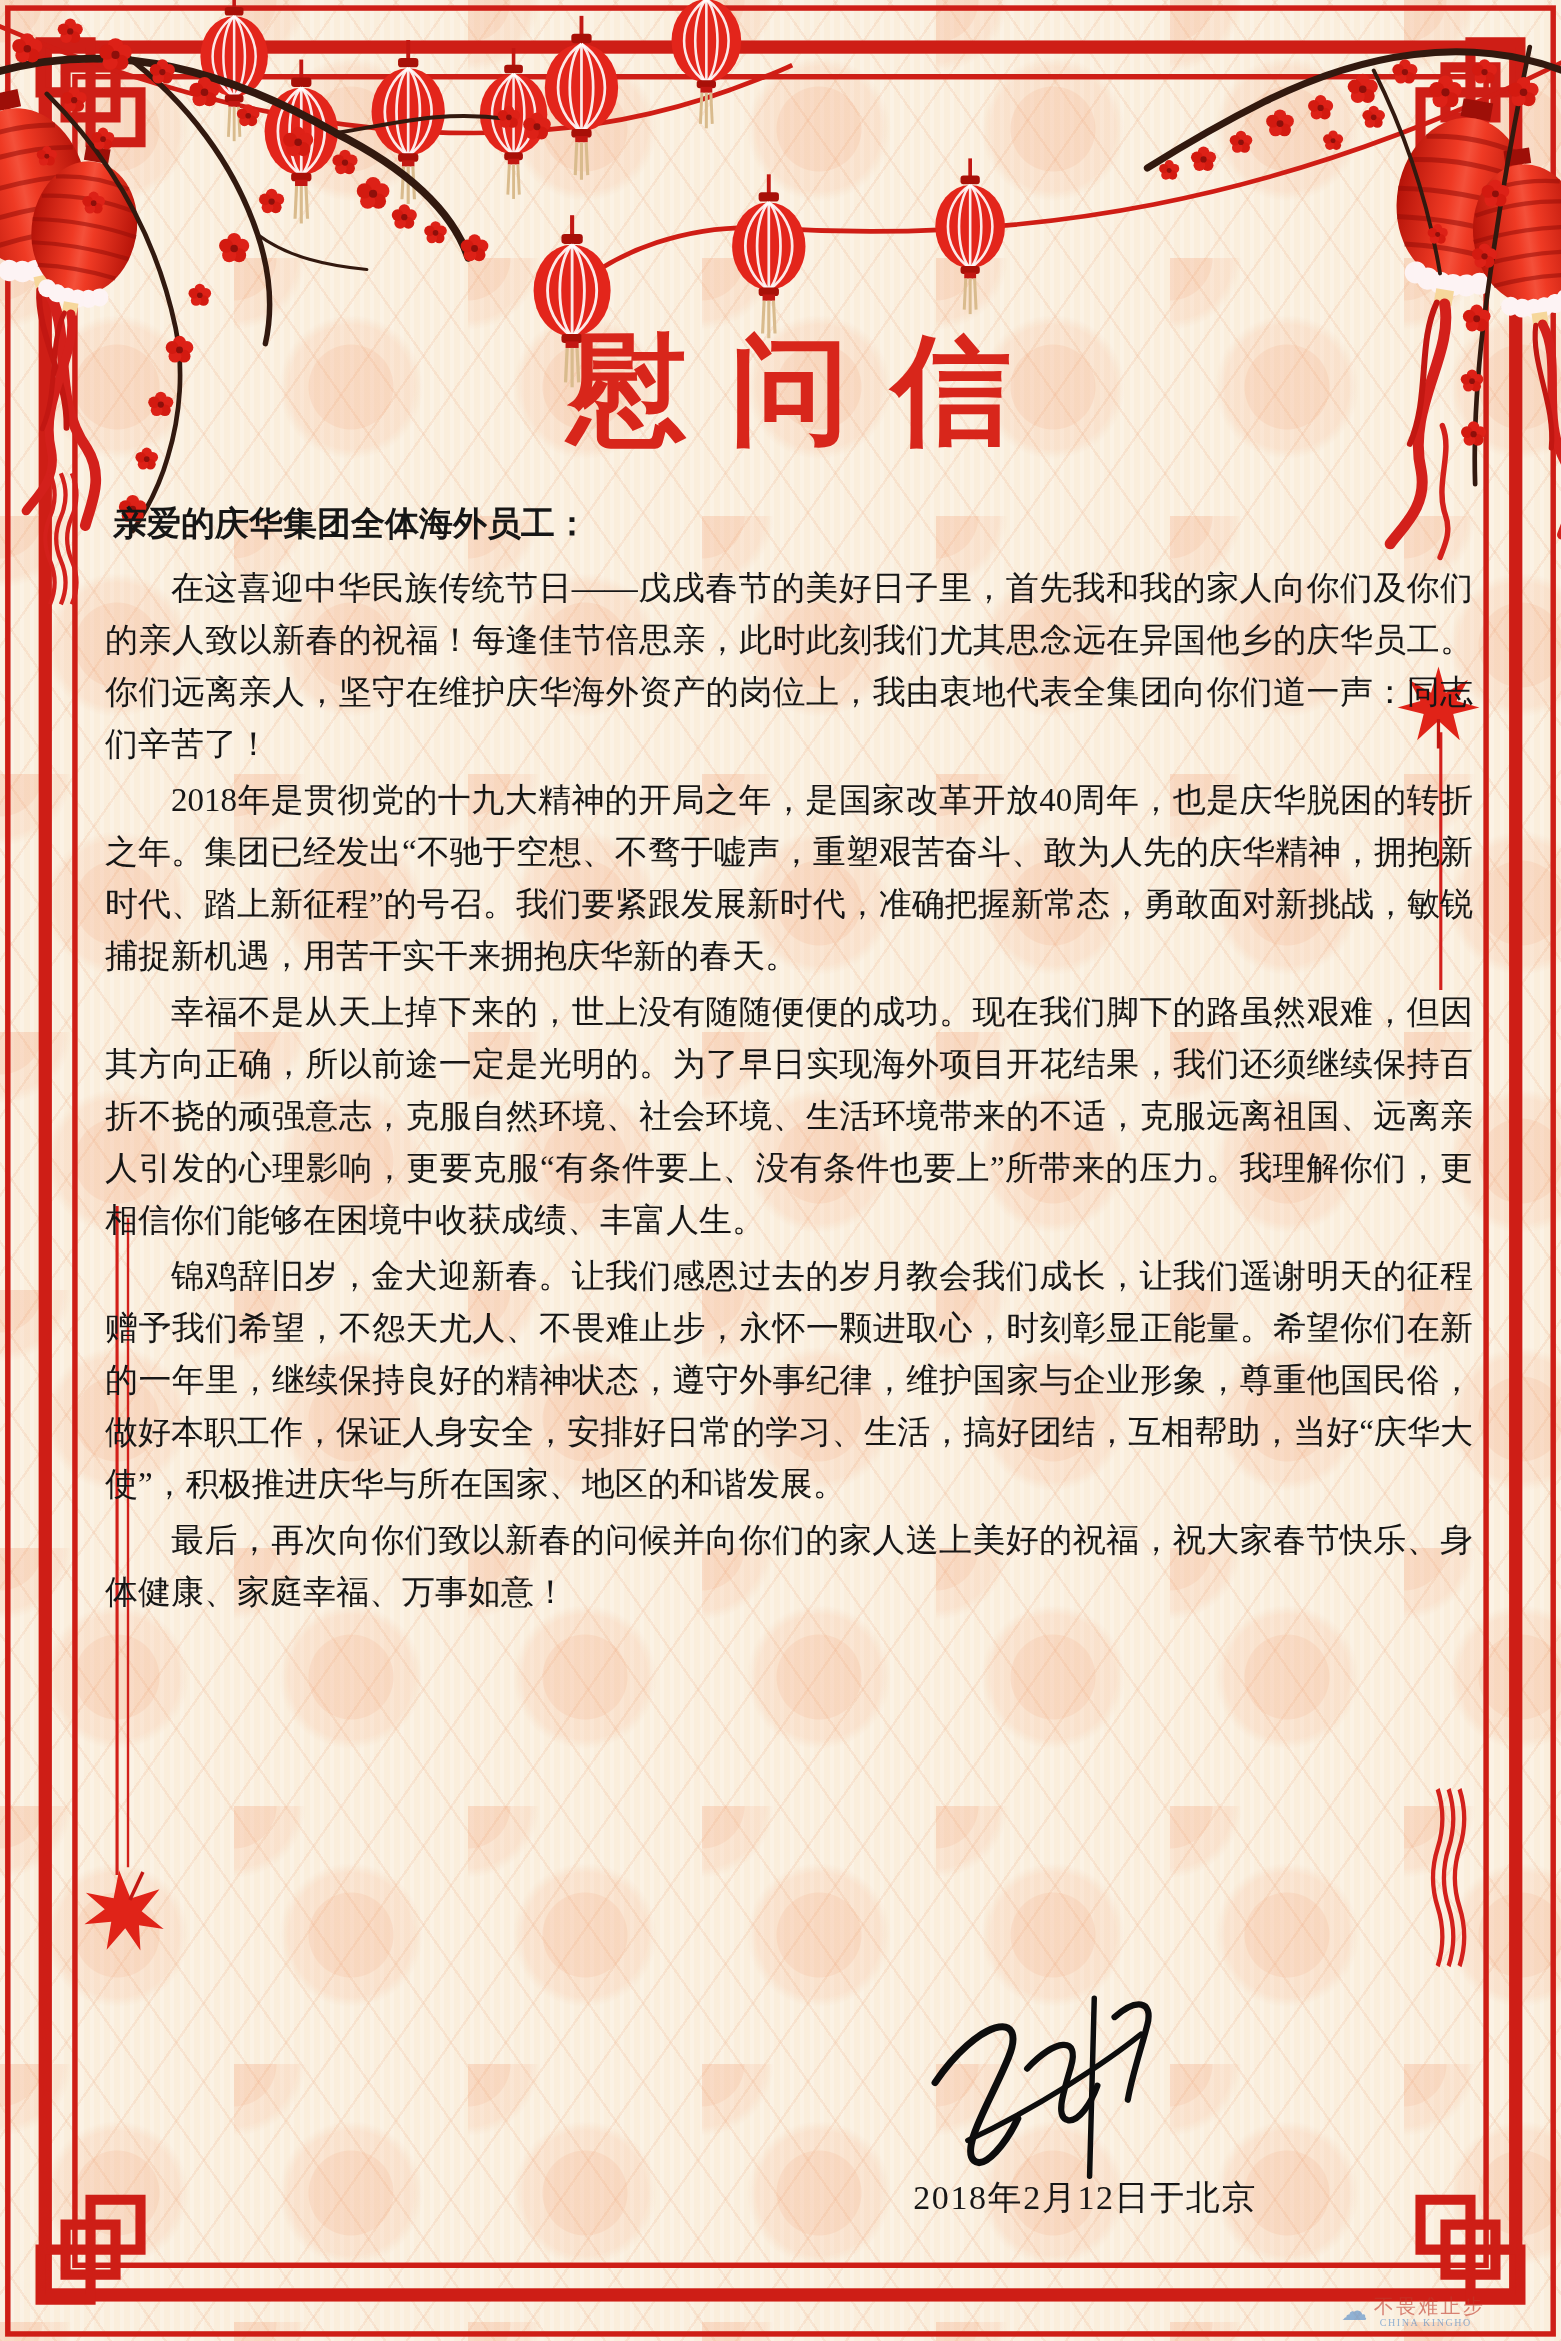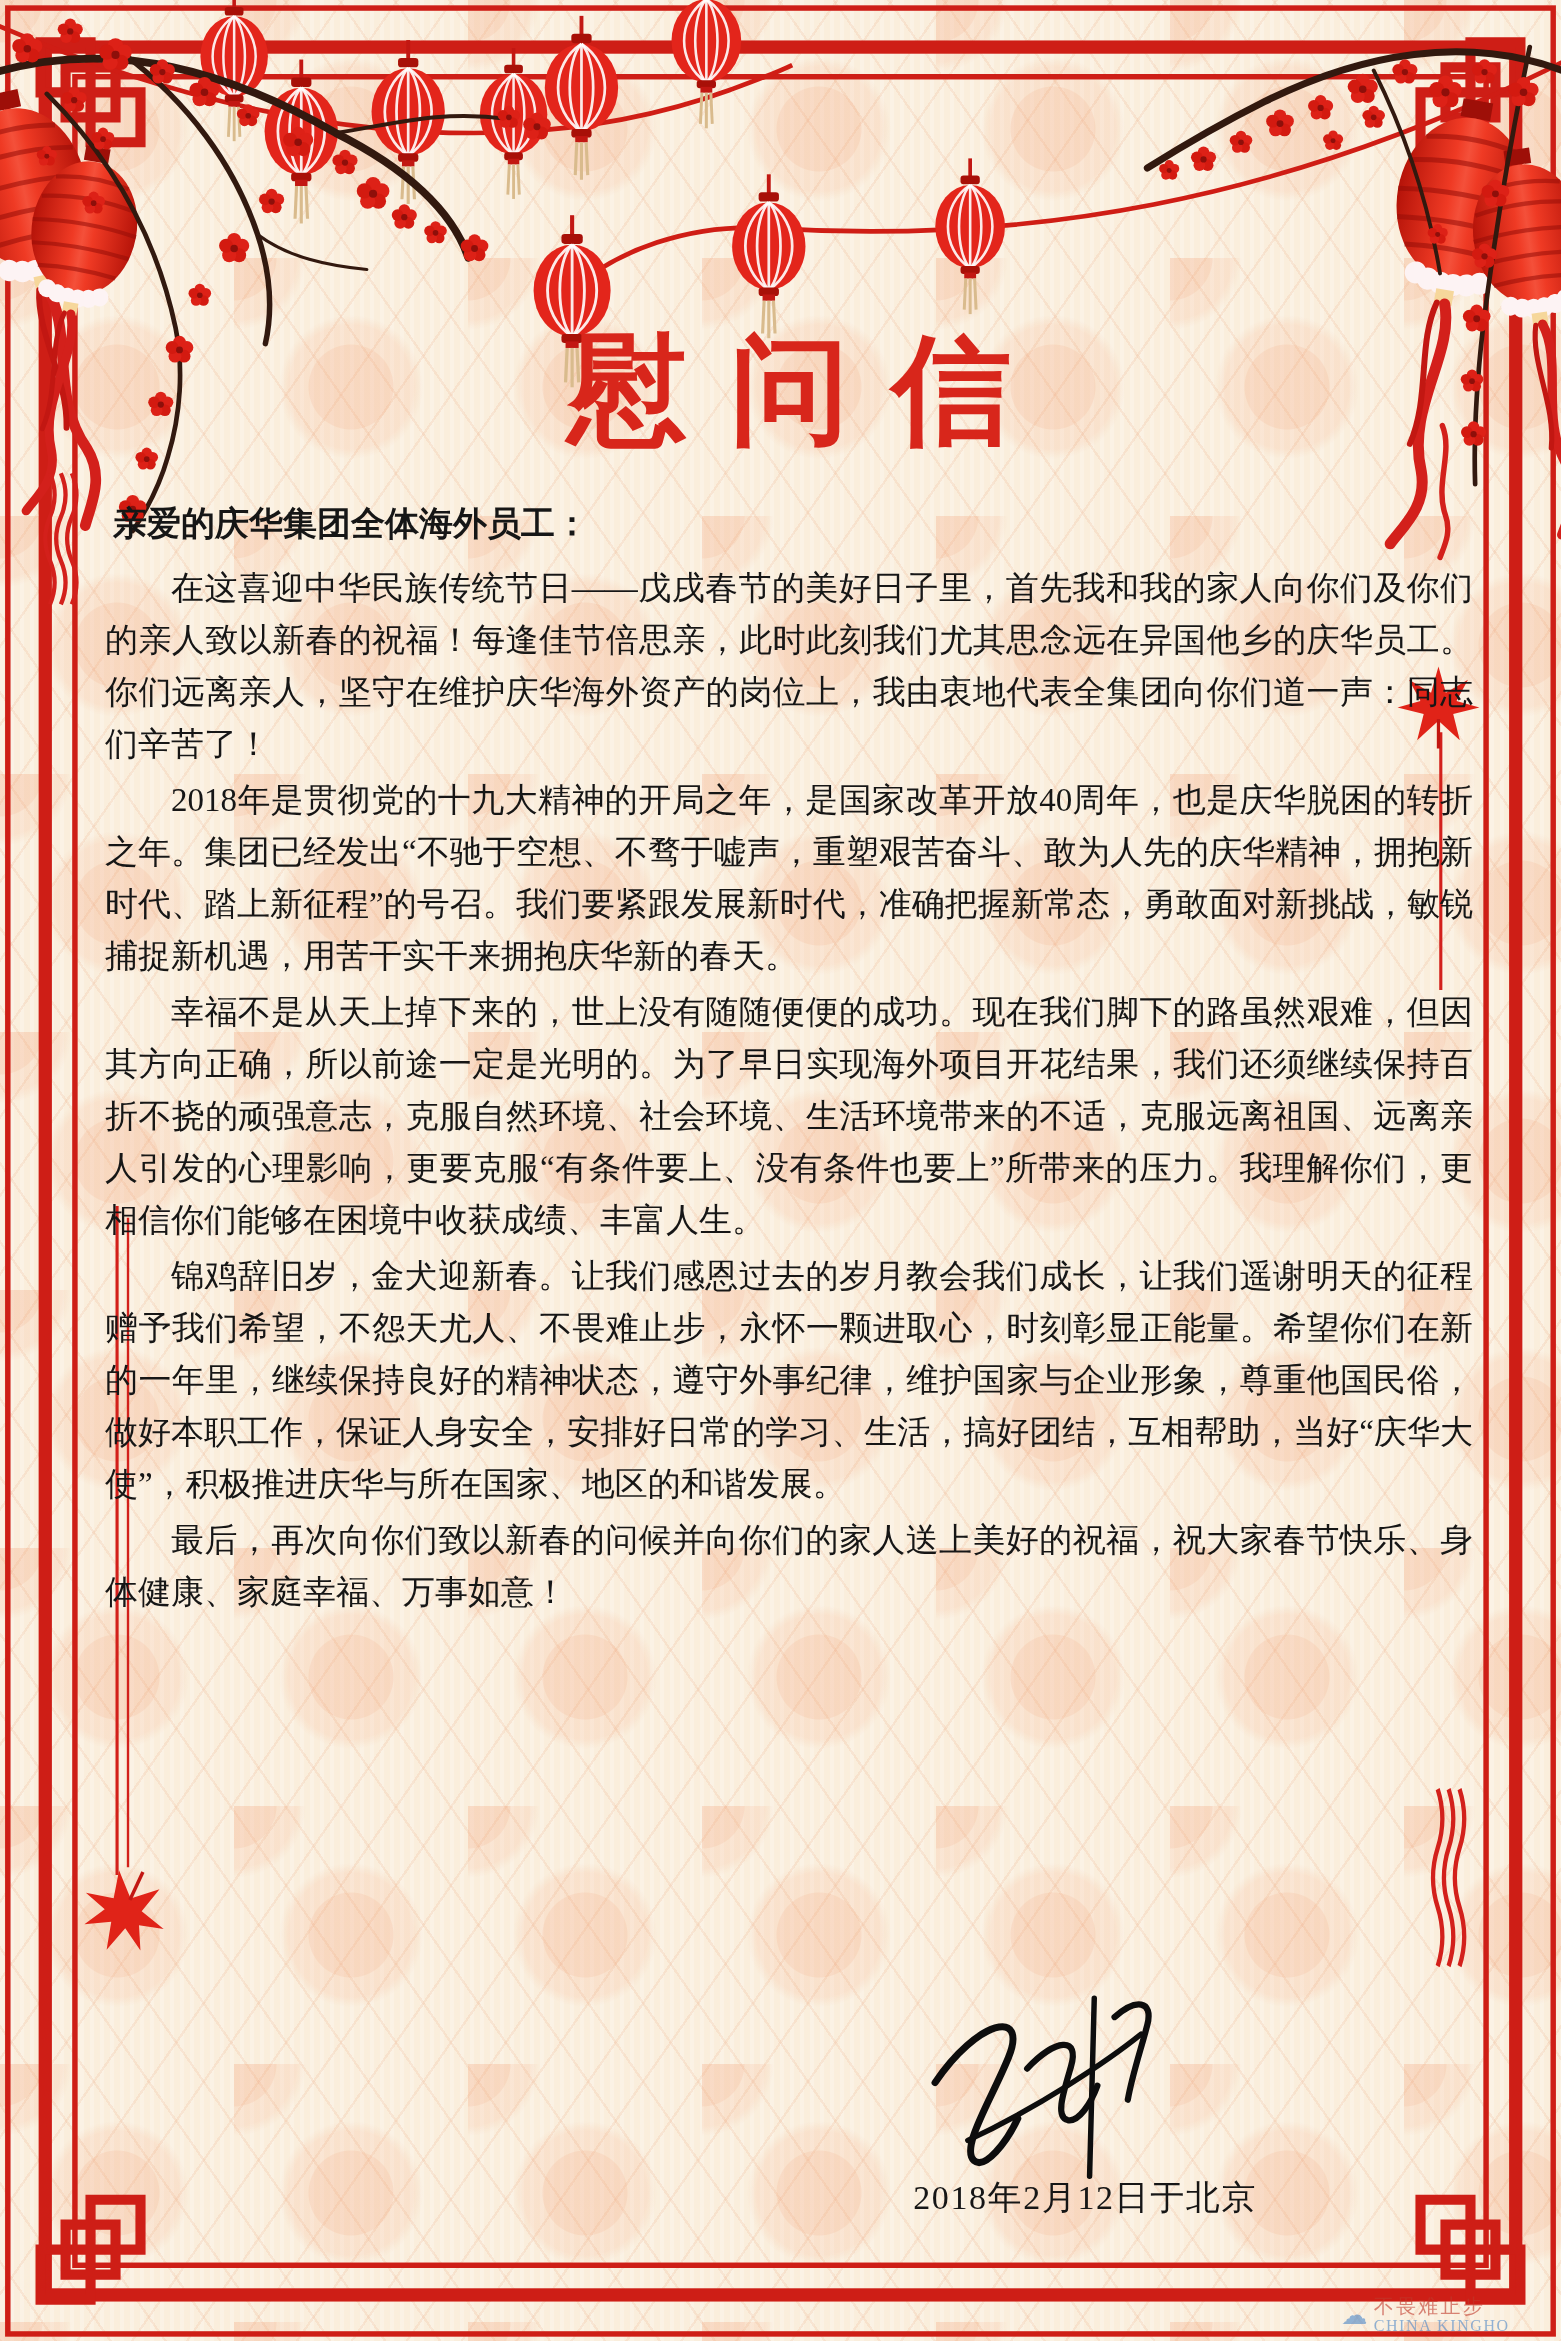--- a/index.html
+++ b/index.html
@@ -30,21 +30,21 @@
   .para{margin:4px;text-indent:2em;}
   .date-line{
     position:absolute;left:820px;top:2175px;width:437px;z-index:3;
     font-size:34px;color:#161616;text-align:right;letter-spacing:1.6px;
   }
   .watermark{
     position:absolute;left:1341px;top:2295px;z-index:4;display:flex;align-items:center;gap:6.2px;opacity:.6;
   }
   .watermark .cloud{font-size:26.5px;color:#4a86c8;line-height:1;}
   .watermark .wm-cn{font-size:20px;color:#c0392b;letter-spacing:2.3px;line-height:1.1;}
-  .watermark .wm-en{font-size:16px;color:#4a86c8;letter-spacing:1.6px;line-height:1.1;}
+  .watermark .wm-en{font-size:10px;color:#4a86c8;letter-spacing:1.6px;line-height:1.1;margin-left:6px;}
 </style>
 </head>
 <body>
 
 <div class="page">
 
   <svg class="deco" width="1561" height="2342" viewBox="0 0 2000 3000">
     <defs>
       <linearGradient id="lg1" x1="0" y1="0" x2="1" y2="0">
         <stop offset="0" stop-color="#b51309"></stop>

